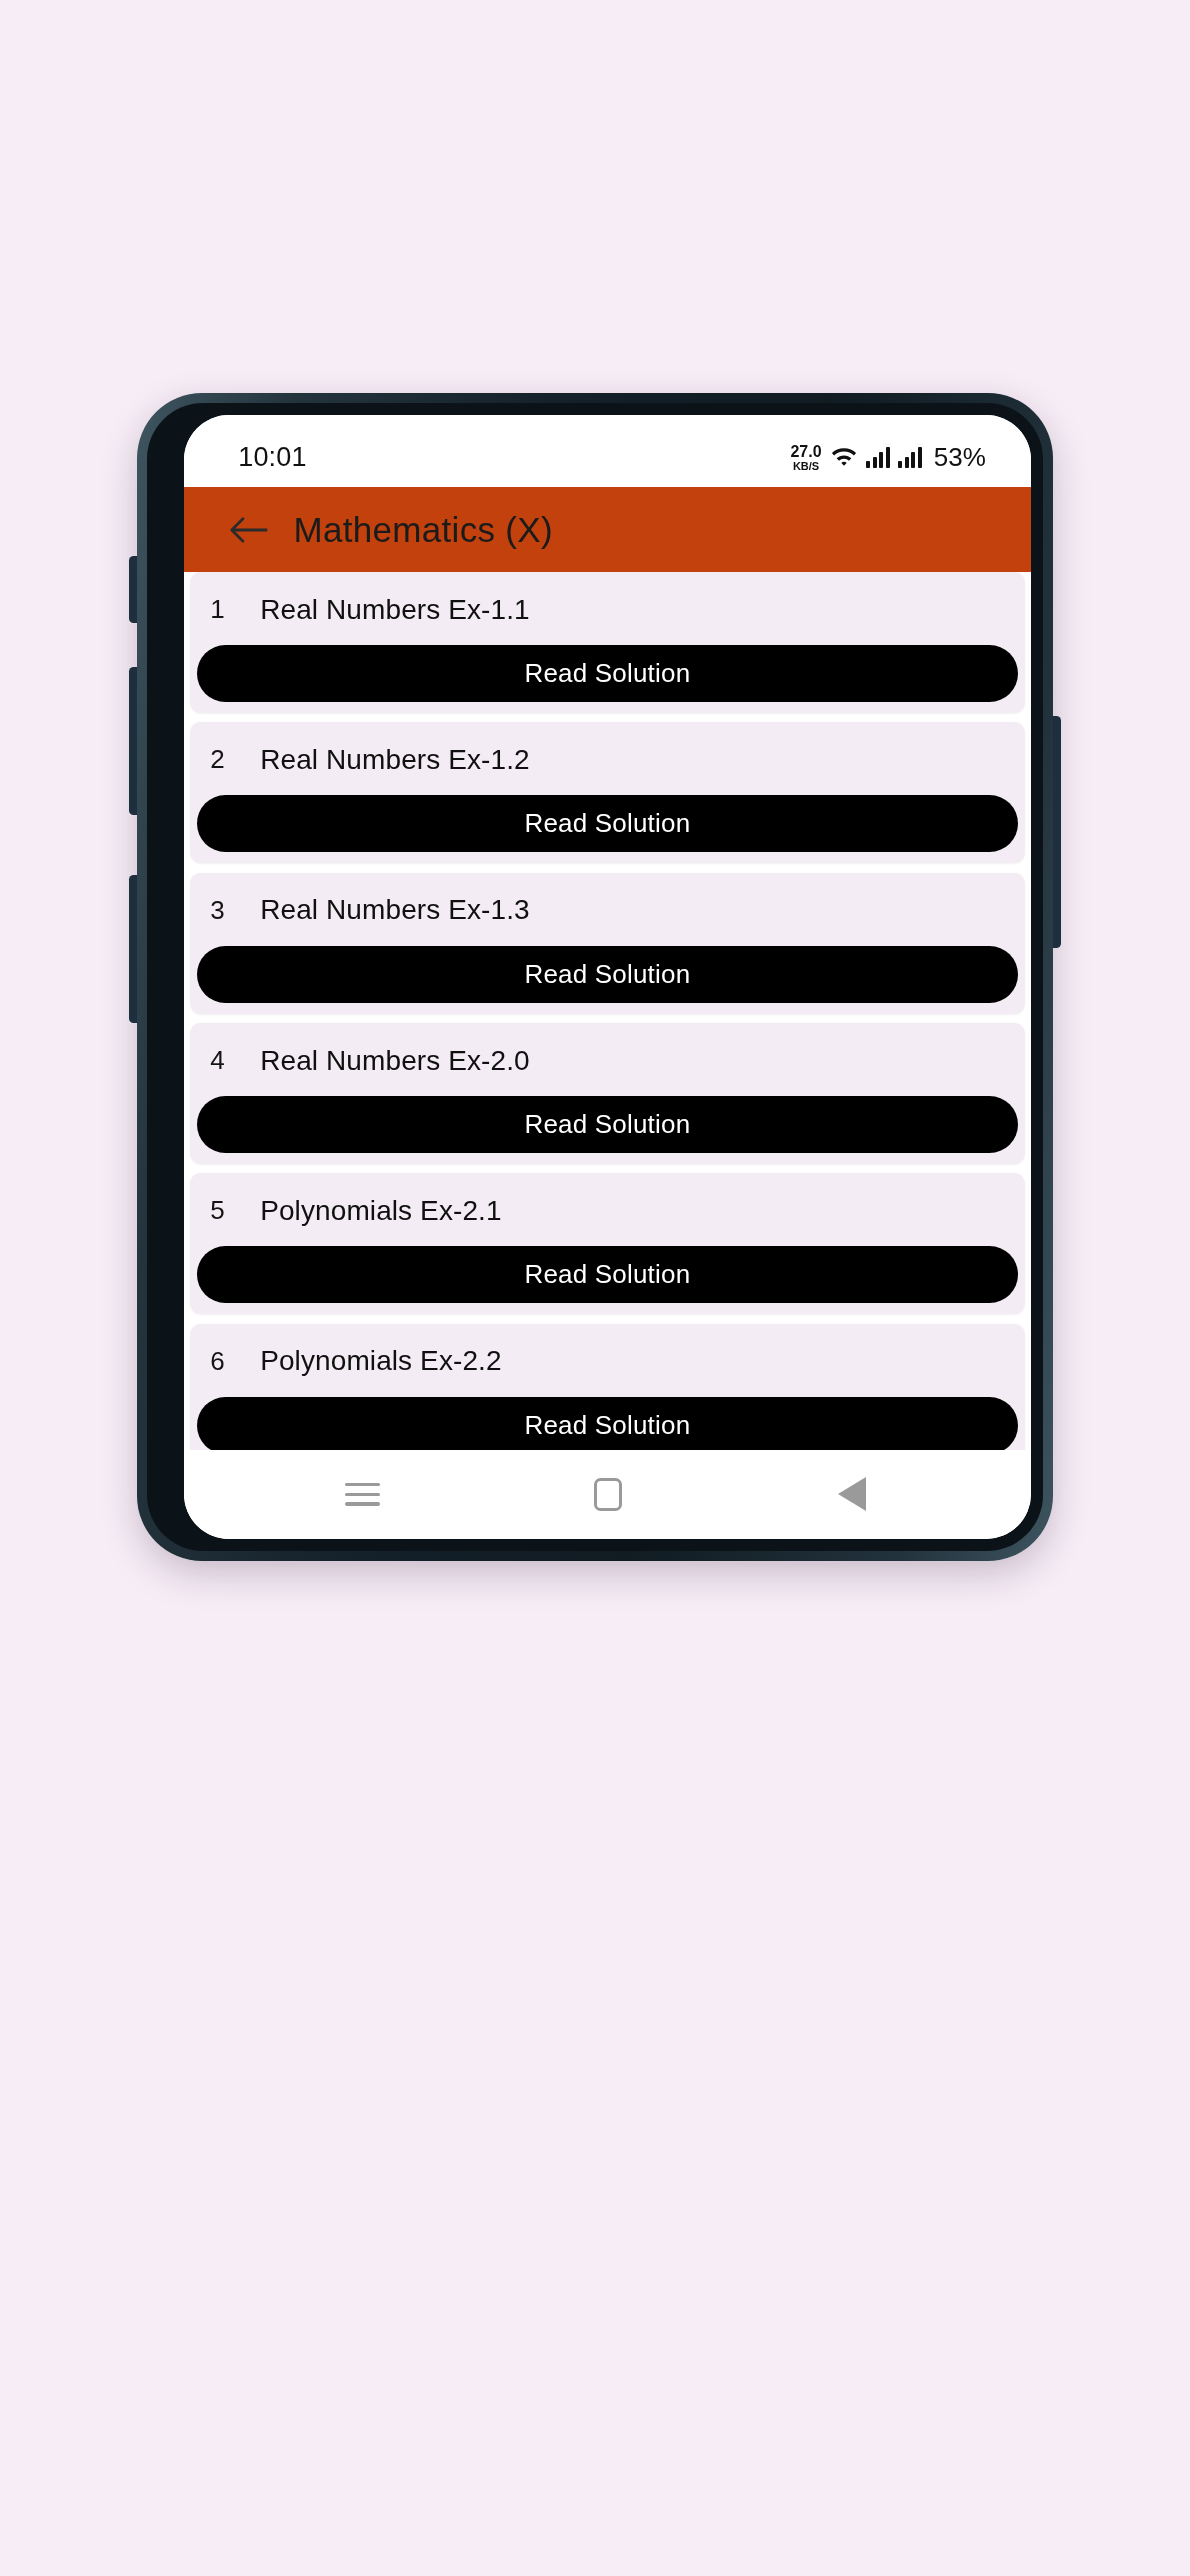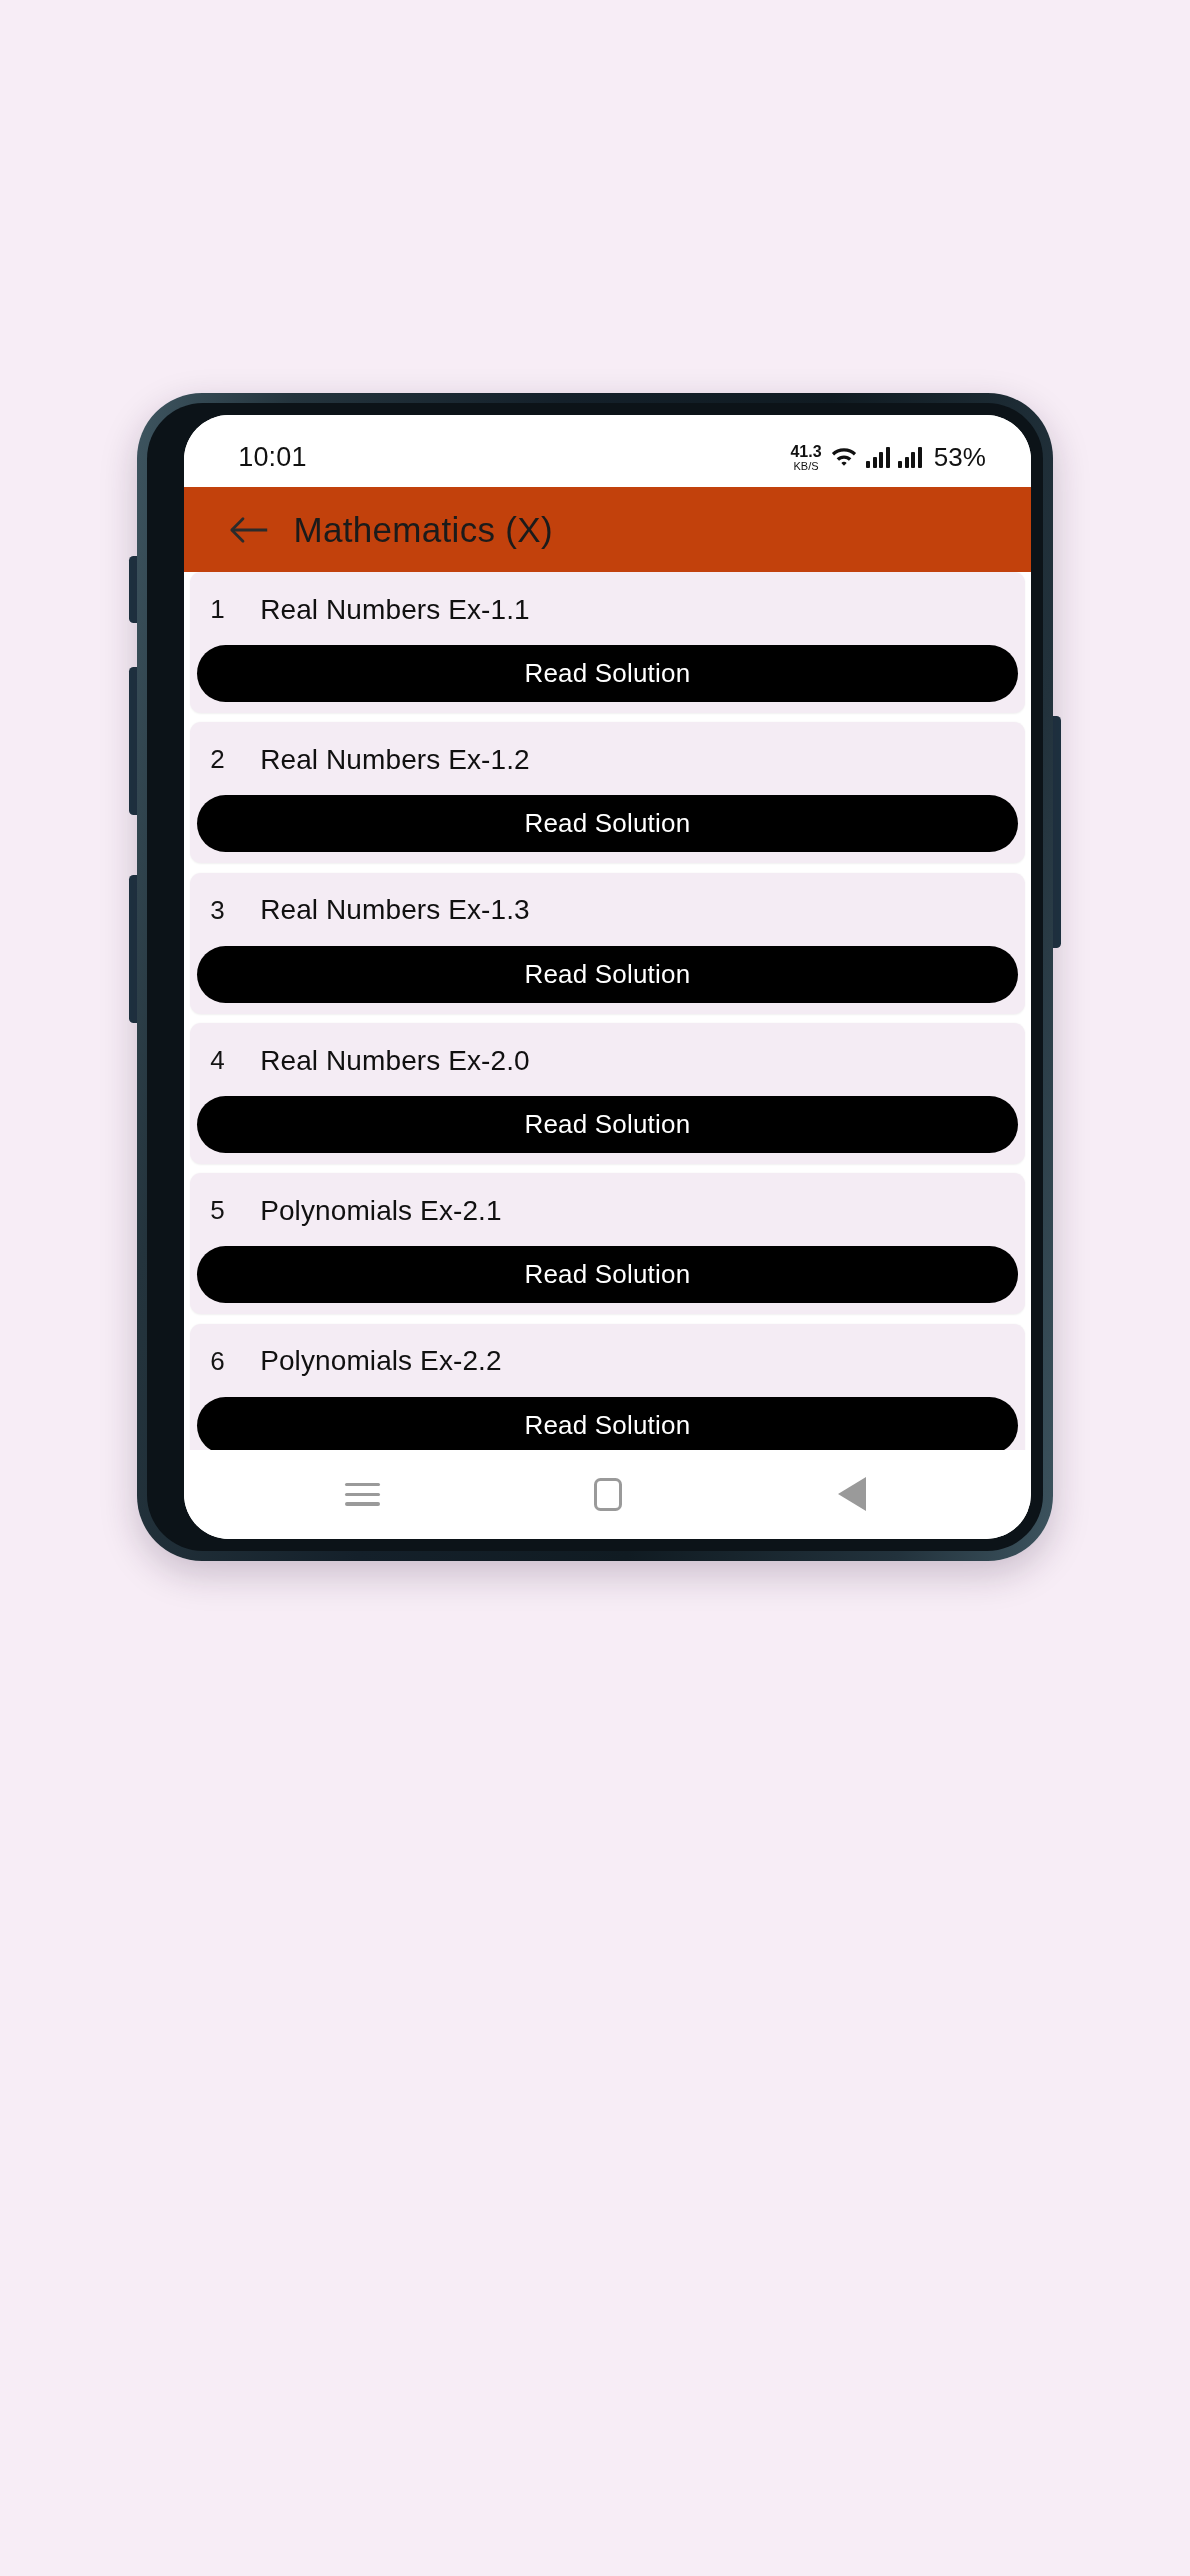--- a/index.html
+++ b/index.html
@@ -67,21 +67,21 @@
     height:72px; flex:0 0 72px;
     display:flex; align-items:center; justify-content:space-between;
     padding:13px 45px 0 54px;
     background:#ffffff;
     color:#111;
   }
   .status-time{ font-size:27px; font-weight:500; letter-spacing:0.2px; }
   .status-right{ display:flex; align-items:center; gap:8.3px; }
   .netspeed{ display:flex; flex-direction:column; align-items:center; line-height:1; }
   .netspeed .v{ font-size:16px; font-weight:700; }
-  .netspeed .u{ font-size:11px; font-weight:400; margin-top:0.9px; }
+  .netspeed .u{ font-size:11px; font-weight:700; margin-top:0.9px; }
   .bars{ display:flex; align-items:flex-end; gap:2.3px; height:20.4px; }
   .bars i{ display:block; width:4.2px; background:#111; border-radius:0.9px; }
   .bars i:nth-child(1){ height:6.5px; }
   .bars i:nth-child(2){ height:11px; }
   .bars i:nth-child(3){ height:16px; }
   .bars i:nth-child(4){ height:20.4px; }
   .battery-pct{ font-size:26px; font-weight:500; margin-left:3.7px; }
 
   
   .app-bar{
@@ -179,21 +179,21 @@
   <div class="side-btn btn-right-1"></div>
 
   <div class="phone-frame">
     <div class="phone-inner">
       <div class="screen">
 
         <div class="status-bar">
           <div class="status-time">10:01</div>
           <div class="status-right">
             <div class="netspeed">
-              <span class="v">41.3</span>
+              <span class="v">27.0</span>
               <span class="u">KB/S</span>
             </div>
             <span>
               <svg width="28" height="22" viewBox="0 0 24 20">
                 <path d="M12 3C7.5 3 3.6 4.8 1 7.3l2 2.2C5.3 7.4 8.5 6 12 6s6.7 1.4 9 3.5l2-2.2C20.4 4.8 16.5 3 12 3z" fill="#111"></path>
                 <path d="M12 9.5c-2.6 0-5 1-6.7 2.6l2.2 2.2C8.7 13.2 10.3 12.5 12 12.5s3.3.7 4.5 1.8l2.2-2.2C17 10.5 14.6 9.5 12 9.5z" fill="#111"></path>
                 <path d="M9.6 16.3 12 18.8l2.4-2.5A3.6 3.6 0 0 0 12 15.3a3.6 3.6 0 0 0-2.4 1z" fill="#111"></path>
               </svg>
             </span>
             <span class="bars">

